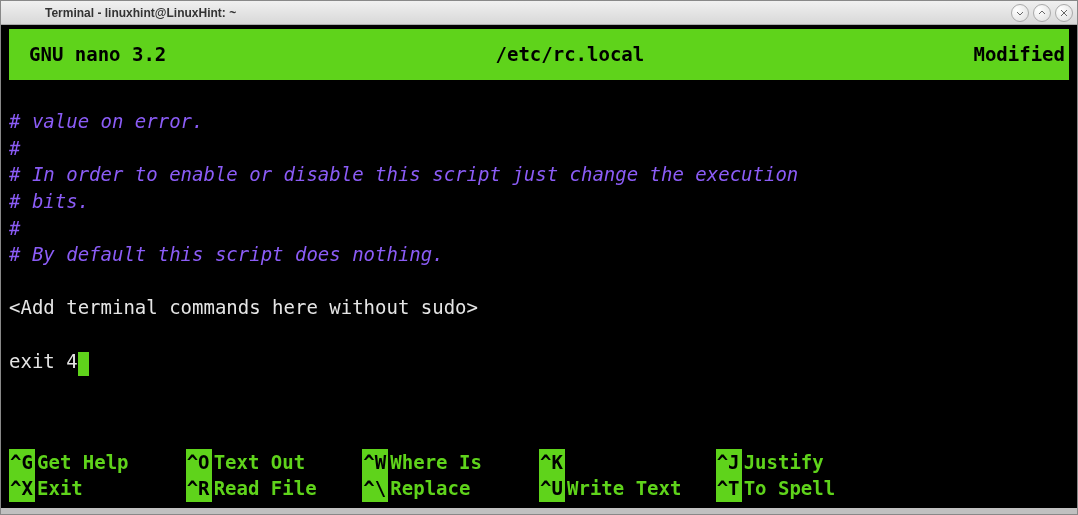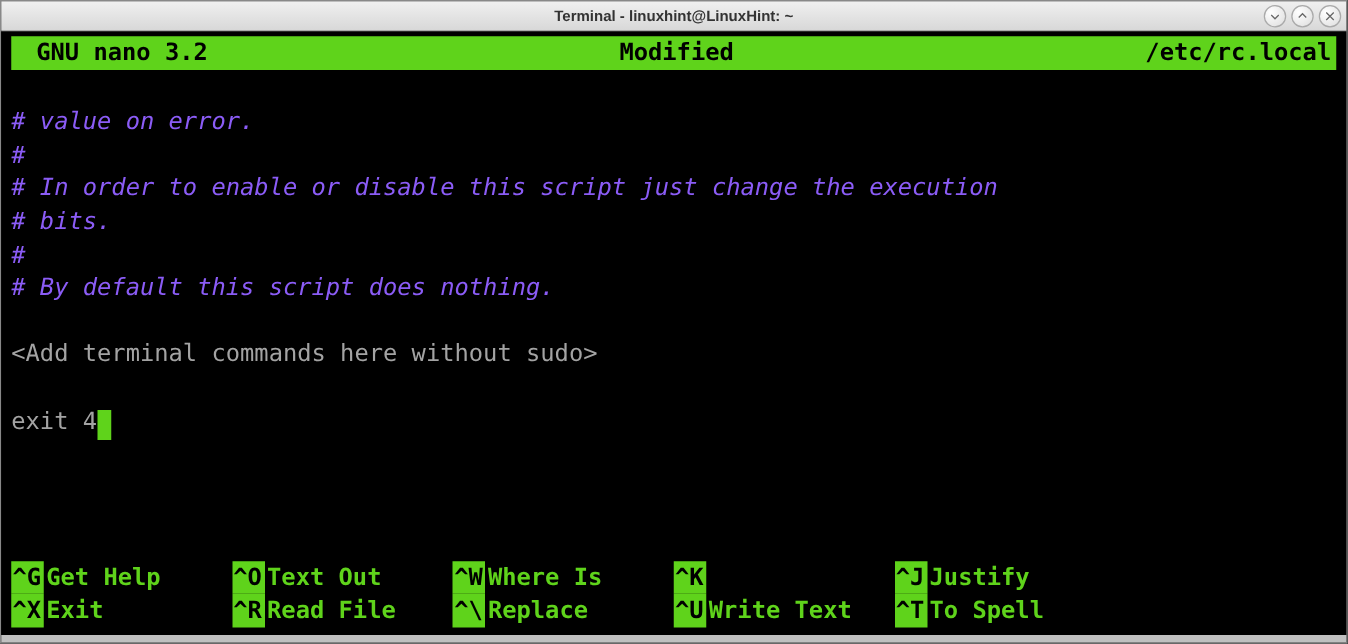--- a/index.html
+++ b/index.html
@@ -20,27 +20,27 @@
       border: 1px solid #888;
       background: #000;
       display: flex;
       flex-direction: column;
     }
     .titlebar {
       background: linear-gradient(to bottom, #f0f0f0, #d8d8d8);
       height: 24px;
       display: flex;
       align-items: center;
-      justify-content: center;
       position: relative;
       border-bottom: 1px solid #aaa;
       font-family: sans-serif;
       font-size: 12px;
       color: #333;
       font-weight: bold;
+      padding-left: 44px;
     }
     .window-controls {
       position: absolute;
       right: 4px;
       display: flex;
       gap: 4px;
     }
     .win-btn {
       width: 18px;
       height: 18px;
@@ -62,39 +62,39 @@
       flex-direction: column;
       font-size: 19px;
       line-height: 1.4;
       overflow: hidden;
     }
     .nano-header {
       background: #5fd31b;
       color: #000;
       display: flex;
       justify-content: space-between;
-      padding: 0 4px;
+      padding: 12px 4px;
       font-weight: bold;
       margin-bottom: 2px;
       text-align: right;
     }
     .nano-header span:first-child {
       padding-left: 16px;
     }
     .content-area {
       flex: 1;
       white-space: pre;
       overflow: hidden;
     }
     .comment {
       color: #8b5cf6;
       font-style: italic;
     }
     .normal {
-      color: #a3a3a3;
+      color: #e5e5e5;
     }
     .cursor {
       background: #5fd31b;
       display: inline-block;
       width: 11px;
       height: 24px;
       vertical-align: bottom;
       margin-bottom: -2px;
     }
     .shortcuts {
@@ -143,22 +143,22 @@
         <svg width="8" height="8" viewBox="0 0 8 8">
             <path d="M1 1 L7 7 M7 1 L1 7" stroke="#666" fill="none" stroke-width="1"></path>
           </svg>
       </div>
     </div>
   </div>
 
   <div class="terminal">
     <div class="nano-header">
       <span>GNU nano 3.2</span>
+      <span>/etc/rc.local</span>
       <span>Modified</span>
-      <span>/etc/rc.local</span>
     </div>
 
     <div class="content-area">
 <span class="comment"># value on error.</span>
 <span class="comment">#</span>
 <span class="comment"># In order to enable or disable this script just change the execution</span>
 <span class="comment"># bits.</span>
 <span class="comment">#</span>
 <span class="comment"># By default this script does nothing.</span>
 <span class="normal"></span>

